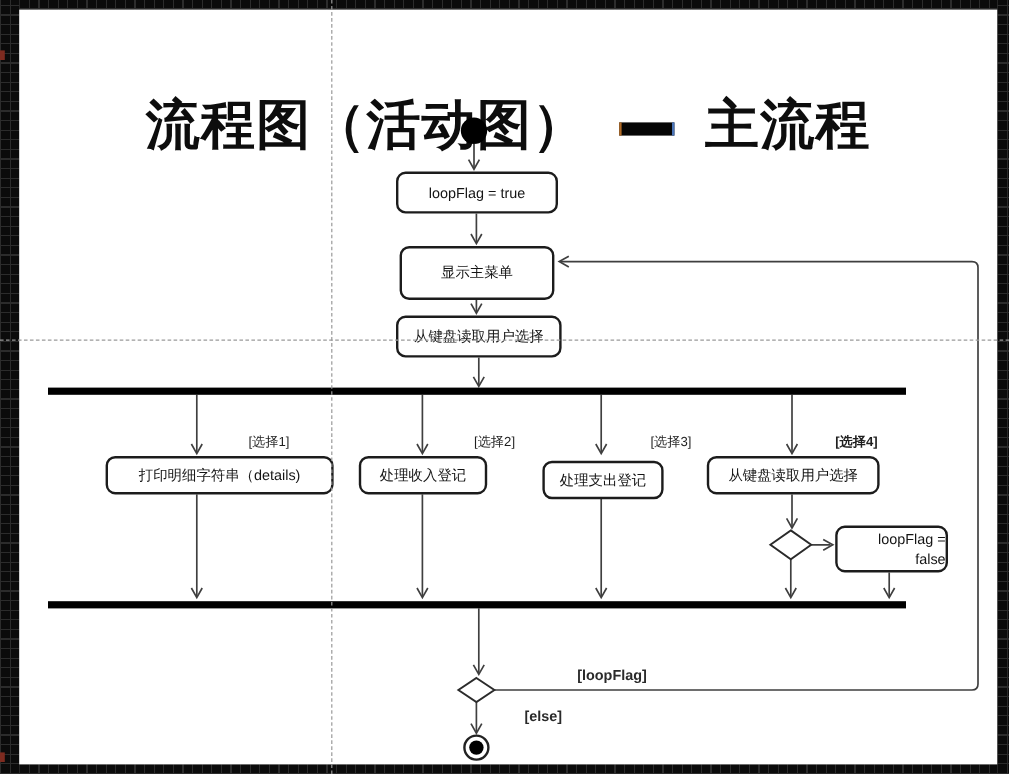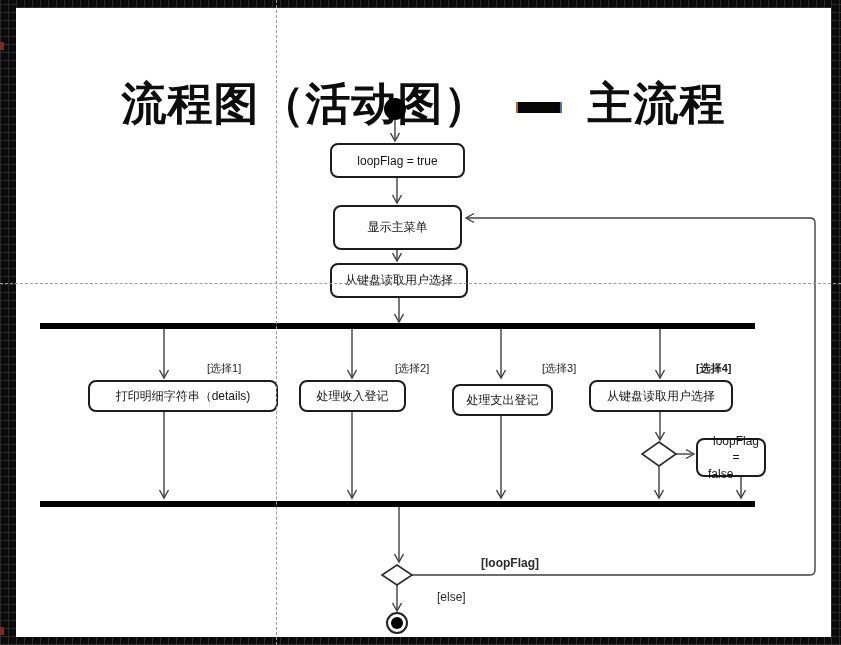--- a/index.html
+++ b/index.html
@@ -54,33 +54,33 @@
     text-align:center;
   }
   #node-init{left:330px;top:143px;width:135px;height:35px;}
   #node-show-menu{left:333px;top:205px;width:129px;height:45px;text-align:right;}
   #node-read-input{left:330px;top:263px;width:138px;height:35px;}
   #node-branch1{left:68px;top:380px;width:190px;height:32px;margin-left:20px;}
   #node-branch2{left:299px;top:380px;width:107px;height:32px;}
   #node-branch3{left:452px;top:384px;width:101px;height:32px;}
   #node-branch4{left:589px;top:380px;width:144px;height:32px;}
   #node-set-false{
-    left:696px;top:438px;width:70px;height:39px;
-    flex-direction:column;align-items:flex-start;justify-content:center;
+    left:696px;top:438px;width:94px;height:39px;
+    flex-direction:column;align-items:flex-end;justify-content:center;
     padding-left:10px;line-height:1.35;
   }
 
   
   .guard{position:absolute;font-size:11px;color:#1f1f1f;z-index:20;white-space:nowrap;padding-left:24px;}
   #guard-1{left:183px;top:361px;}
   #guard-2{left:371px;top:361px;}
   #guard-3{left:518px;top:361px;}
   #guard-4{left:672px;top:361px;font-weight:bold;}
   #guard-loopflag{left:420px;top:556px;font-size:12px;font-weight:bold;color:#2a2a2a;margin-left:37px;}
-  #guard-else{left:413px;top:590px;font-size:12px;font-weight:normal;color:#2a2a2a;}
+  #guard-else{left:413px;top:590px;font-size:12px;font-weight:bold;color:#2a2a2a;}
 
   #connector-layer{position:absolute;left:0;top:0;width:841px;height:645px;z-index:15;}
 </style>
 </head>
 <body>
 
 <div id="screen">
 
   <div class="grid-strip" id="strip-top"></div>
   <div class="grid-strip" id="strip-bottom"></div>

